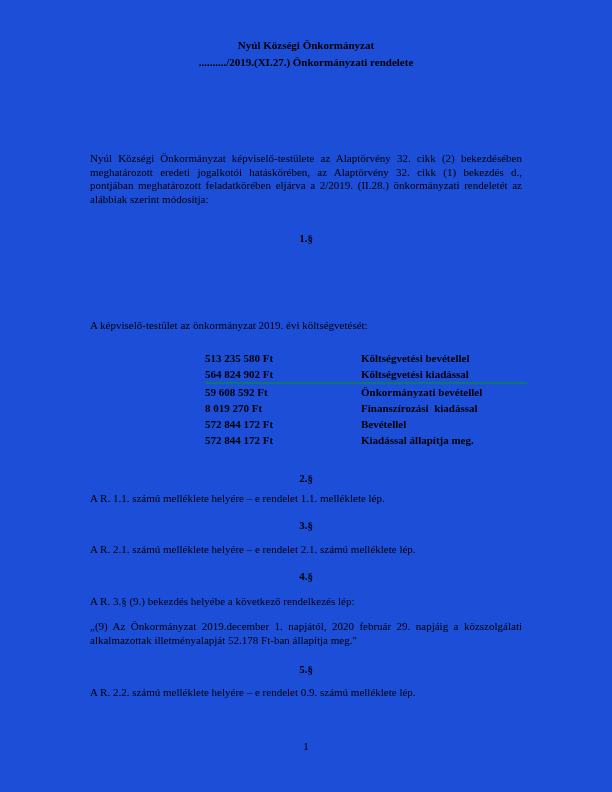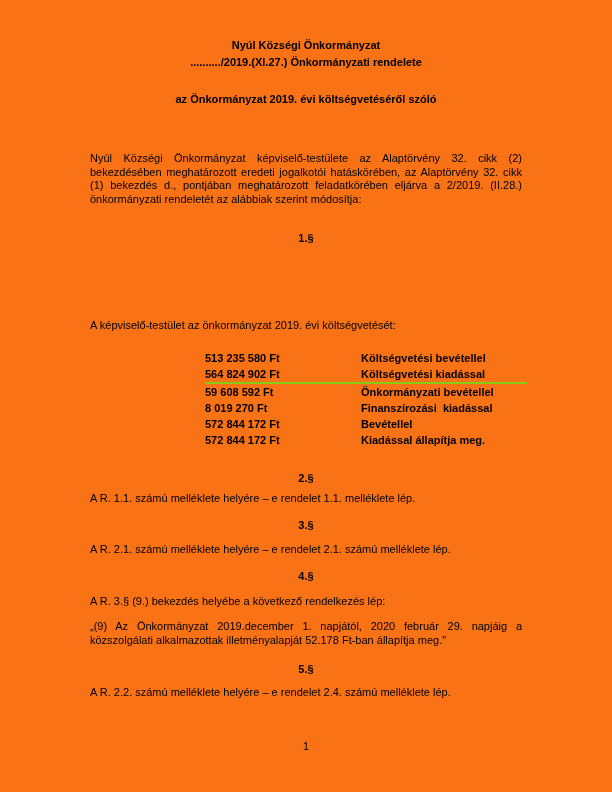--- a/index.html
+++ b/index.html
@@ -1,49 +1,48 @@
 <!DOCTYPE html>
 <html><head>
 <meta charset="utf-8">
 <style>
   html,body{margin:0;padding:0;background:#ffffff;}
   .page{
     position:relative;
     width:612px;height:792px;
-    background:#f97316;
+    background:#1d4ed8;
     color:#000;
-    font-family:Liberation Sans, sans-serif;
+    font-family:Liberation Serif, serif;
     font-size:11px;
     overflow:hidden;
   }
   .abs{position:absolute;}
   .c{left:0;width:612px;text-align:center;}
   .b{font-weight:bold;}
   .body-block{left:90px;width:432px;line-height:13.5px;}
   .just{text-align:justify;}
   .small{font-size:10px;line-height:14px;}
   .sec-num{left:0;width:612px;text-align:center;font-weight:bold;}
   .budget-table{
     position:absolute;left:205px;top:350px;width:322px;
     font-weight:bold;
   }
   .trow{display:flex;height:16px;line-height:16px;}
-  .trow.sum-divider-row{border-bottom:2px solid #84cc16;}
+  .trow.sum-divider-row{border-bottom:2px solid #0f766e;}
   .amount{width:145px;text-align:left;white-space:pre;}
   .tlabel{padding-left:11px;white-space:pre;}
   .page-number{left:0;width:612px;text-align:center;}
 </style>
 </head>
 <body>
 
 <div class="page">
 
   <div class="abs c b" style="top:39px">Nyúl Községi Önkormányzat</div>
   <div class="abs c b" style="top:56px">........../2019.(XI.27.) Önkormányzati rendelete</div>
-  <div class="abs c b" style="top:93px">az Önkormányzat 2019. évi költségvetéséről szóló</div>
 
   <div class="abs body-block just" style="top:152px">Nyúl Községi Önkormányzat képviselő-testülete az Alaptörvény 32. cikk (2) bekezdésében meghatározott eredeti jogalkotói hatáskörében, az Alaptörvény 32. cikk (1) bekezdés d., pontjában meghatározott feladatkörében eljárva a 2/2019. (II.28.) önkormányzati rendeletét az alábbiak szerint módosítja:</div>
 
   <div class="abs sec-num" style="top:232px">1.§</div>
 
   <div class="abs body-block" style="top:319px">A képviselő-testület az önkormányzat 2019. évi költségvetését:</div>
 
   <div class="budget-table">
     <div class="trow">
       <span class="amount">513 235 580 Ft</span>
@@ -75,17 +74,17 @@
   <div class="abs body-block" style="top:492px">A R. 1.1. számú melléklete helyére – e rendelet 1.1. melléklete lép.</div>
 
   <div class="abs sec-num" style="top:519px">3.§</div>
   <div class="abs body-block" style="top:543px">A R. 2.1. számú melléklete helyére – e rendelet 2.1. számú melléklete lép.</div>
 
   <div class="abs sec-num" style="top:570px">4.§</div>
   <div class="abs body-block" style="top:595px">A R. 3.§ (9.) bekezdés helyébe a következő rendelkezés lép:</div>
   <div class="abs body-block just" style="top:620px">„(9) Az Önkormányzat 2019.december 1. napjától, 2020 február 29. napjáig a közszolgálati alkalmazottak illetményalapját 52.178 Ft-ban állapítja meg."</div>
 
   <div class="abs sec-num" style="top:663px">5.§</div>
-  <div class="abs body-block" style="top:686px">A R. 2.2. számú melléklete helyére – e rendelet 2.4. számú melléklete lép.</div>
+  <div class="abs body-block" style="top:686px">A R. 2.2. számú melléklete helyére – e rendelet 0.9. számú melléklete lép.</div>
 
   <div class="abs page-number" style="top:740px">1</div>
 
 </div>
 
 </body></html>

